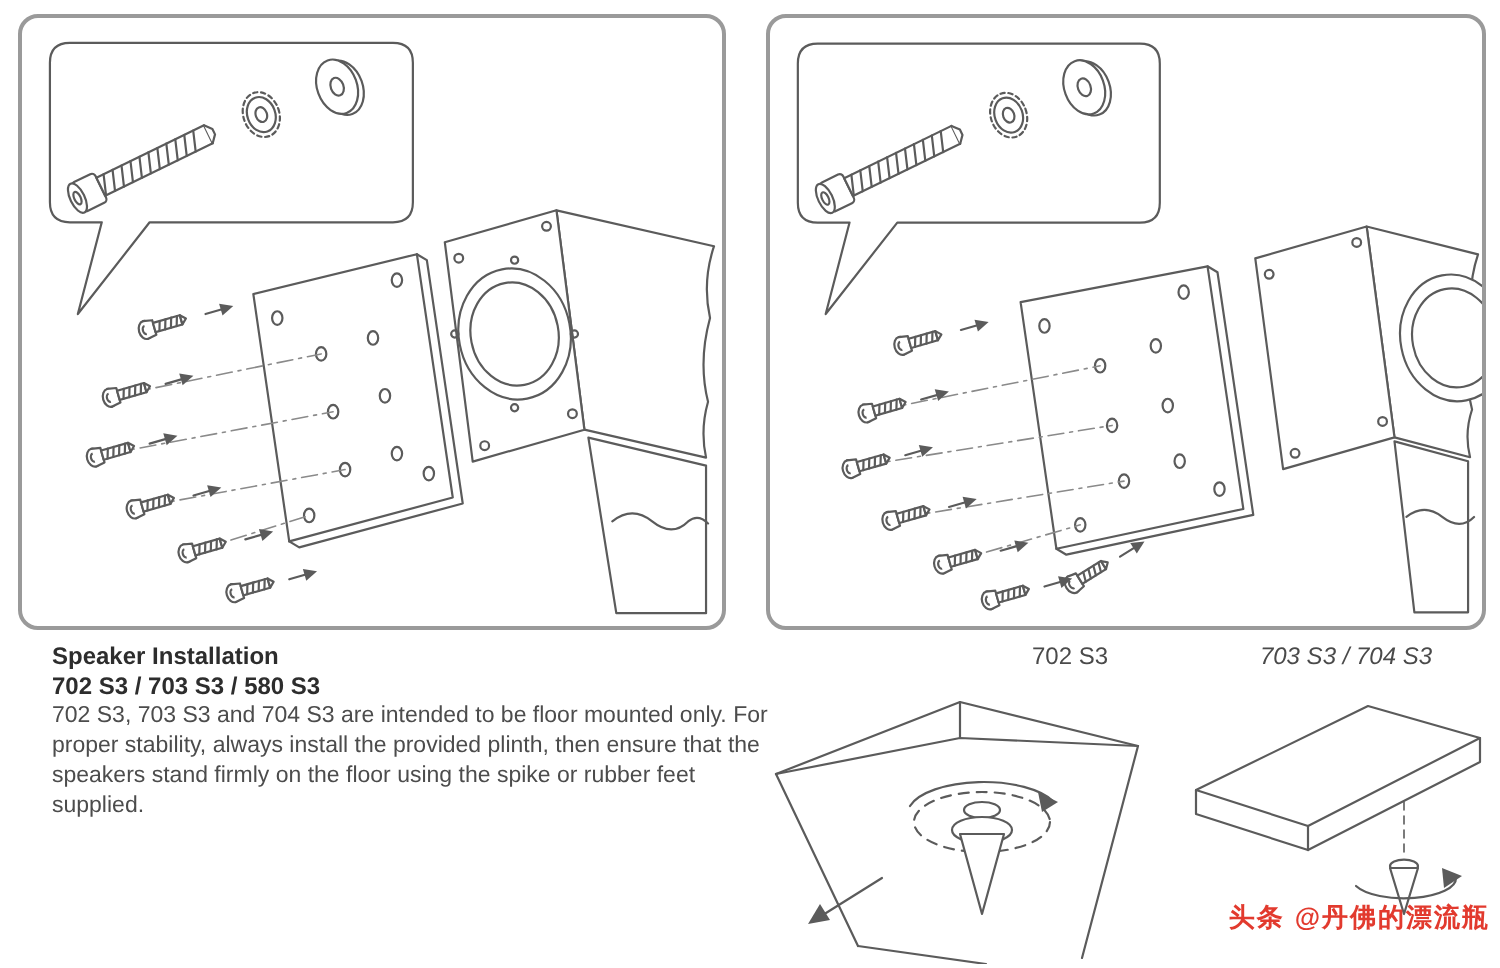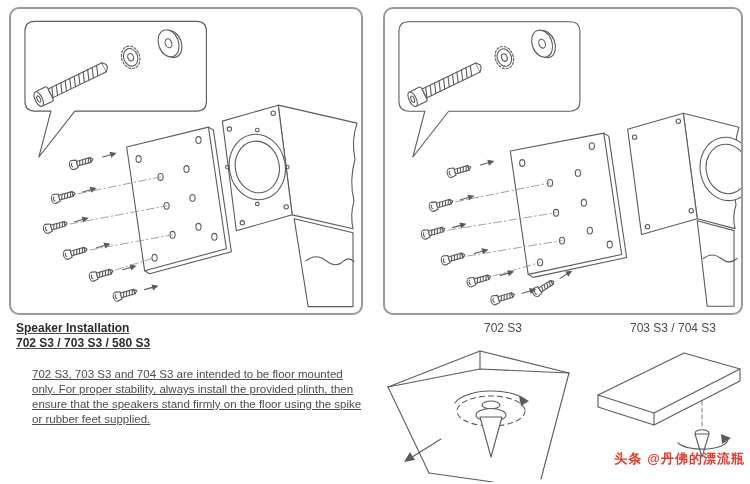--- a/index.html
+++ b/index.html
@@ -4,26 +4,26 @@
 <style>
   html,body{margin:0;padding:0;background:#fff;}
   .page{position:relative;width:750px;height:484px;background:#fff;
         font-family:"Liberation Sans",sans-serif;overflow:hidden;}
   .panel{position:absolute;border:2px solid #9a9a9a;border-radius:10px;
          background:#fff;box-sizing:border-box;}
   .panel svg,.mini svg{display:block;width:100%;height:100%;}
   .panel-left{left:9px;top:7px;width:354px;height:308px;}
   .panel-right{left:383px;top:7px;width:360px;height:308px;}
   .caption{position:absolute;top:321px;font-size:12px;color:#4a4a4a;text-align:center;}
-  .caption-left{left:428px;width:150px;}
-  .caption-right{left:598px;width:150px;}
-  .textblock{position:absolute;left:16px;top:321px;width:366px;color:#4c4c4c;
-             font-size:11.5px;line-height:15px;text-decoration:underline;}
+  .caption-left{left:460px;width:150px;}
+  .caption-right{left:598px;width:150px;font-style:italic;}
+  .textblock{position:absolute;left:26px;top:321px;width:366px;color:#4c4c4c;
+             font-size:11.5px;line-height:15px;}
   .textblock .h1,.textblock .h2{font-weight:bold;color:#2d2d2d;font-size:12px;line-height:15px;}
-  .textblock p{margin:16px;}
+  .textblock p{margin:0;}
   .textblock .p2{margin-top:20px;}
   .mini{position:absolute;}
   .mini-left{left:383px;top:345px;width:190px;height:137px;}
   .mini-right{left:590px;top:345px;width:155px;height:137px;}
   .watermark{position:absolute;top:450px;right:5px;font-size:13px;font-weight:bold;
              color:#e23a2e;letter-spacing:1px;white-space:nowrap;}
   .watermark .badge{margin-right:5px;}
 </style>
 </head>
 <body>

